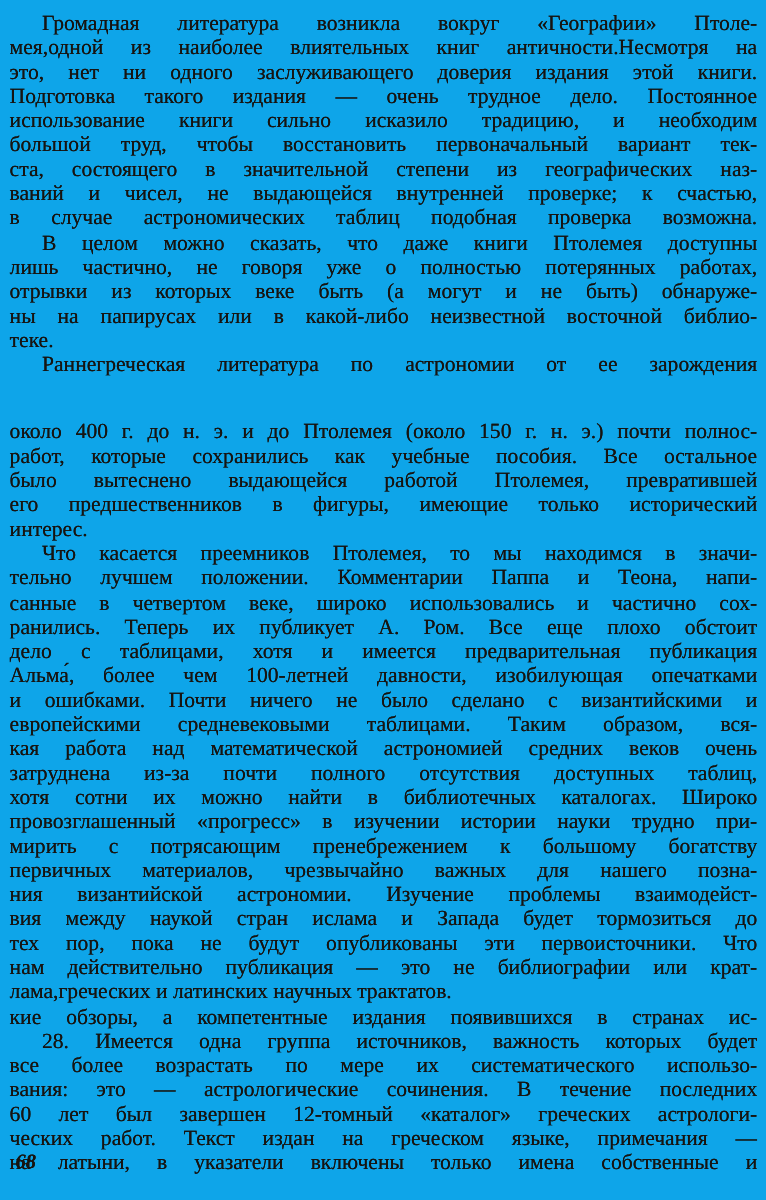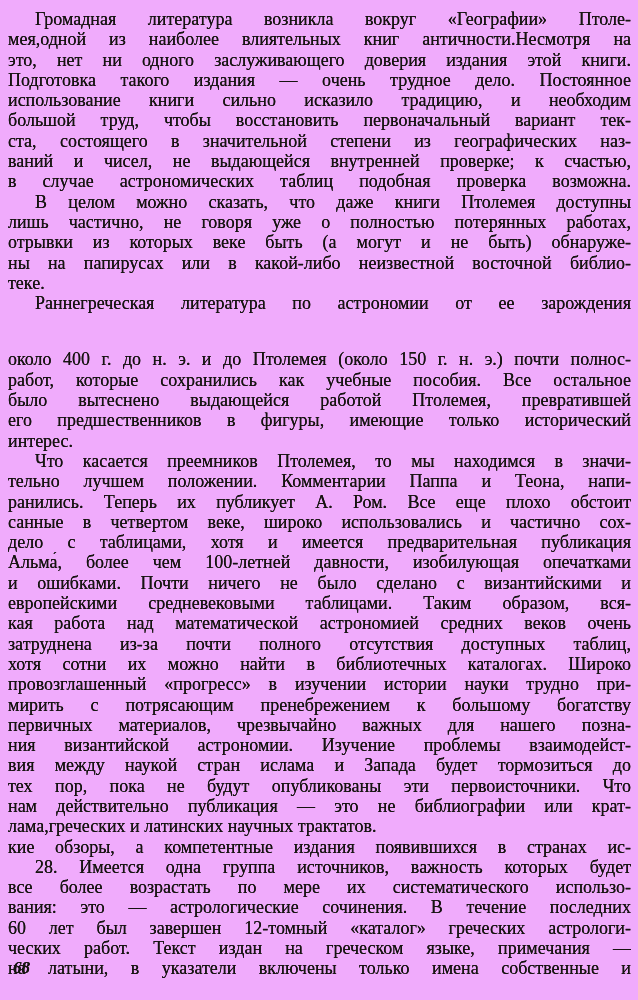--- a/index.html
+++ b/index.html
@@ -38,21 +38,21 @@
     font-size: 17px;
     font-style: italic;
     font-weight: bold;
     color: #171411;
     text-shadow: 0 0 0.4px currentColor;
   }
 </style>
 </head>
 <body>
 
-<div class="page" style="background: #f0abfc;">
+<div class="page" style="background: #0ea5e9;">
   <div class="text-block" id="text-block">
       <div class="paragraph">
         <div class="line indent" style="color: rgb(23, 20, 17);">Громадная литература возникла вокруг «Географии» Птоле-</div>
         <div class="line" style="color: rgb(23, 20, 17);">мея,одной из наиболее влиятельных книг античности.Несмотря на</div>
         <div class="line" style="color: rgb(23, 20, 17);">это, нет ни одного заслуживающего доверия издания этой книги.</div>
         <div class="line" style="color: rgb(23, 20, 17);">Подготовка такого издания — очень  трудное  дело. Постоянное</div>
         <div class="line" style="color: rgb(23, 20, 17);">использование книги сильно исказило традицию, и необходим</div>
         <div class="line" style="color: rgb(23, 20, 17);">большой труд, чтобы восстановить первоначальный вариант тек-</div>
         <div class="line" style="color: rgb(23, 20, 17);">ста, состоящего в значительной степени из географических наз-</div>
         <div class="line" style="color: rgb(23, 20, 17);">ваний и чисел, не выдающейся внутренней проверке; к счастью,</div>
@@ -69,22 +69,22 @@
         <div class="line indent" style="color: rgb(23, 20, 17);">Раннегреческая литература по астрономии от ее зарождения</div>
         <div class="line" style="color: rgb(23, 20, 17); margin-top: 36px;">около 400 г. до н. э. и до Птолемея (около 150 г. н. э.) почти полнос-</div>
         <div class="line" style="color: rgb(23, 20, 17);">работ, которые сохранились как учебные пособия. Все остальное</div>
         <div class="line" style="color: rgb(23, 20, 17);">было вытеснено выдающейся работой Птолемея, превратившей</div>
         <div class="line" style="color: rgb(23, 20, 17);">его предшественников в фигуры, имеющие только исторический</div>
         <div class="line noj" style="color: rgb(23, 20, 17);">интерес.</div>
       </div>
       <div class="paragraph">
         <div class="line indent" style="color: rgb(23, 20, 17);">Что касается преемников Птолемея, то мы находимся в значи-</div>
         <div class="line" style="color: rgb(23, 20, 17);">тельно лучшем положении. Комментарии Паппа и Теона, напи-</div>
+        <div class="line" style="color: rgb(23, 20, 17);">санные в четвертом веке, широко использовались и частично сох-</div>
         <div class="line" style="color: rgb(23, 20, 17);">ранились. Теперь их публикует А. Ром. Все еще плохо обстоит</div>
-        <div class="line" style="color: rgb(23, 20, 17);">санные в четвертом веке, широко использовались и частично сох-</div>
         <div class="line" style="color: rgb(23, 20, 17);">дело с таблицами, хотя и имеется предварительная публикация</div>
         <div class="line" style="color: rgb(23, 20, 17);">Альма́, более чем 100-летней  давности, изобилующая опечатками</div>
         <div class="line" style="color: rgb(23, 20, 17);">и ошибками. Почти ничего не было сделано с византийскими и</div>
         <div class="line" style="color: rgb(23, 20, 17);">европейскими средневековыми таблицами. Таким образом, вся-</div>
         <div class="line" style="color: rgb(23, 20, 17);">кая работа над математической астрономией средних веков очень</div>
         <div class="line" style="color: rgb(23, 20, 17);">затруднена из-за почти полного отсутствия доступных таблиц,</div>
         <div class="line" style="color: rgb(23, 20, 17);">хотя сотни их можно найти в библиотечных каталогах. Широко</div>
         <div class="line" style="color: rgb(23, 20, 17);">провозглашенный «прогресс» в изучении истории науки трудно при-</div>
         <div class="line" style="color: rgb(23, 20, 17);">мирить с потрясающим пренебрежением к большому богатству</div>
         <div class="line" style="color: rgb(23, 20, 17);">первичных материалов, чрезвычайно важных для нашего позна-</div>

